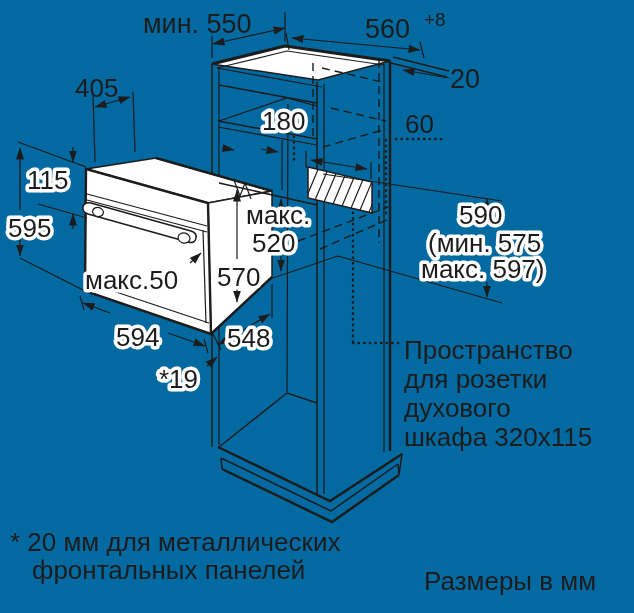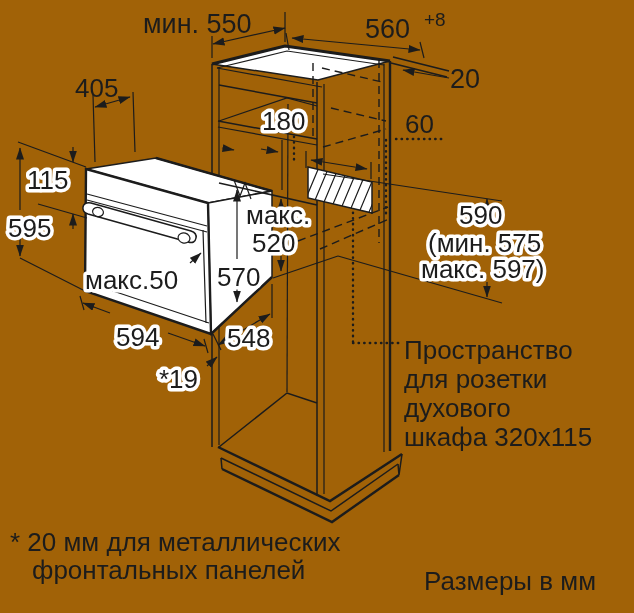--- a/index.html
+++ b/index.html
@@ -1,16 +1,16 @@
 <!DOCTYPE html>
 <html><head>
 <meta charset="utf-8">
 <style>
   html,body{margin:0;padding:0;background:#fff;}
-  .stage{position:relative;width:634px;height:613px;background:#a16207;overflow:hidden;
+  .stage{position:relative;width:634px;height:613px;background:#0369a1;overflow:hidden;
          font-family:"Liberation Sans", sans-serif;}
   svg{display:block}
   svg text{font-family:"Liberation Sans", sans-serif; fill:#1c1c1c;}
   .halo{paint-order:stroke; stroke:#ffffff; stroke-width:7px; stroke-linejoin:round;}
   .ln{stroke:#1c1c1c; fill:none; stroke-width:1.5;}
   .thick{stroke-width:3;}
   .med{stroke-width:2.4;}
   .thin{stroke-width:1.2;}
   .dash{stroke-dasharray:8 5; stroke-width:1.4;}
   .dots{stroke-dasharray:0.4 5.2; stroke-width:2.4; stroke-linecap:round;}

